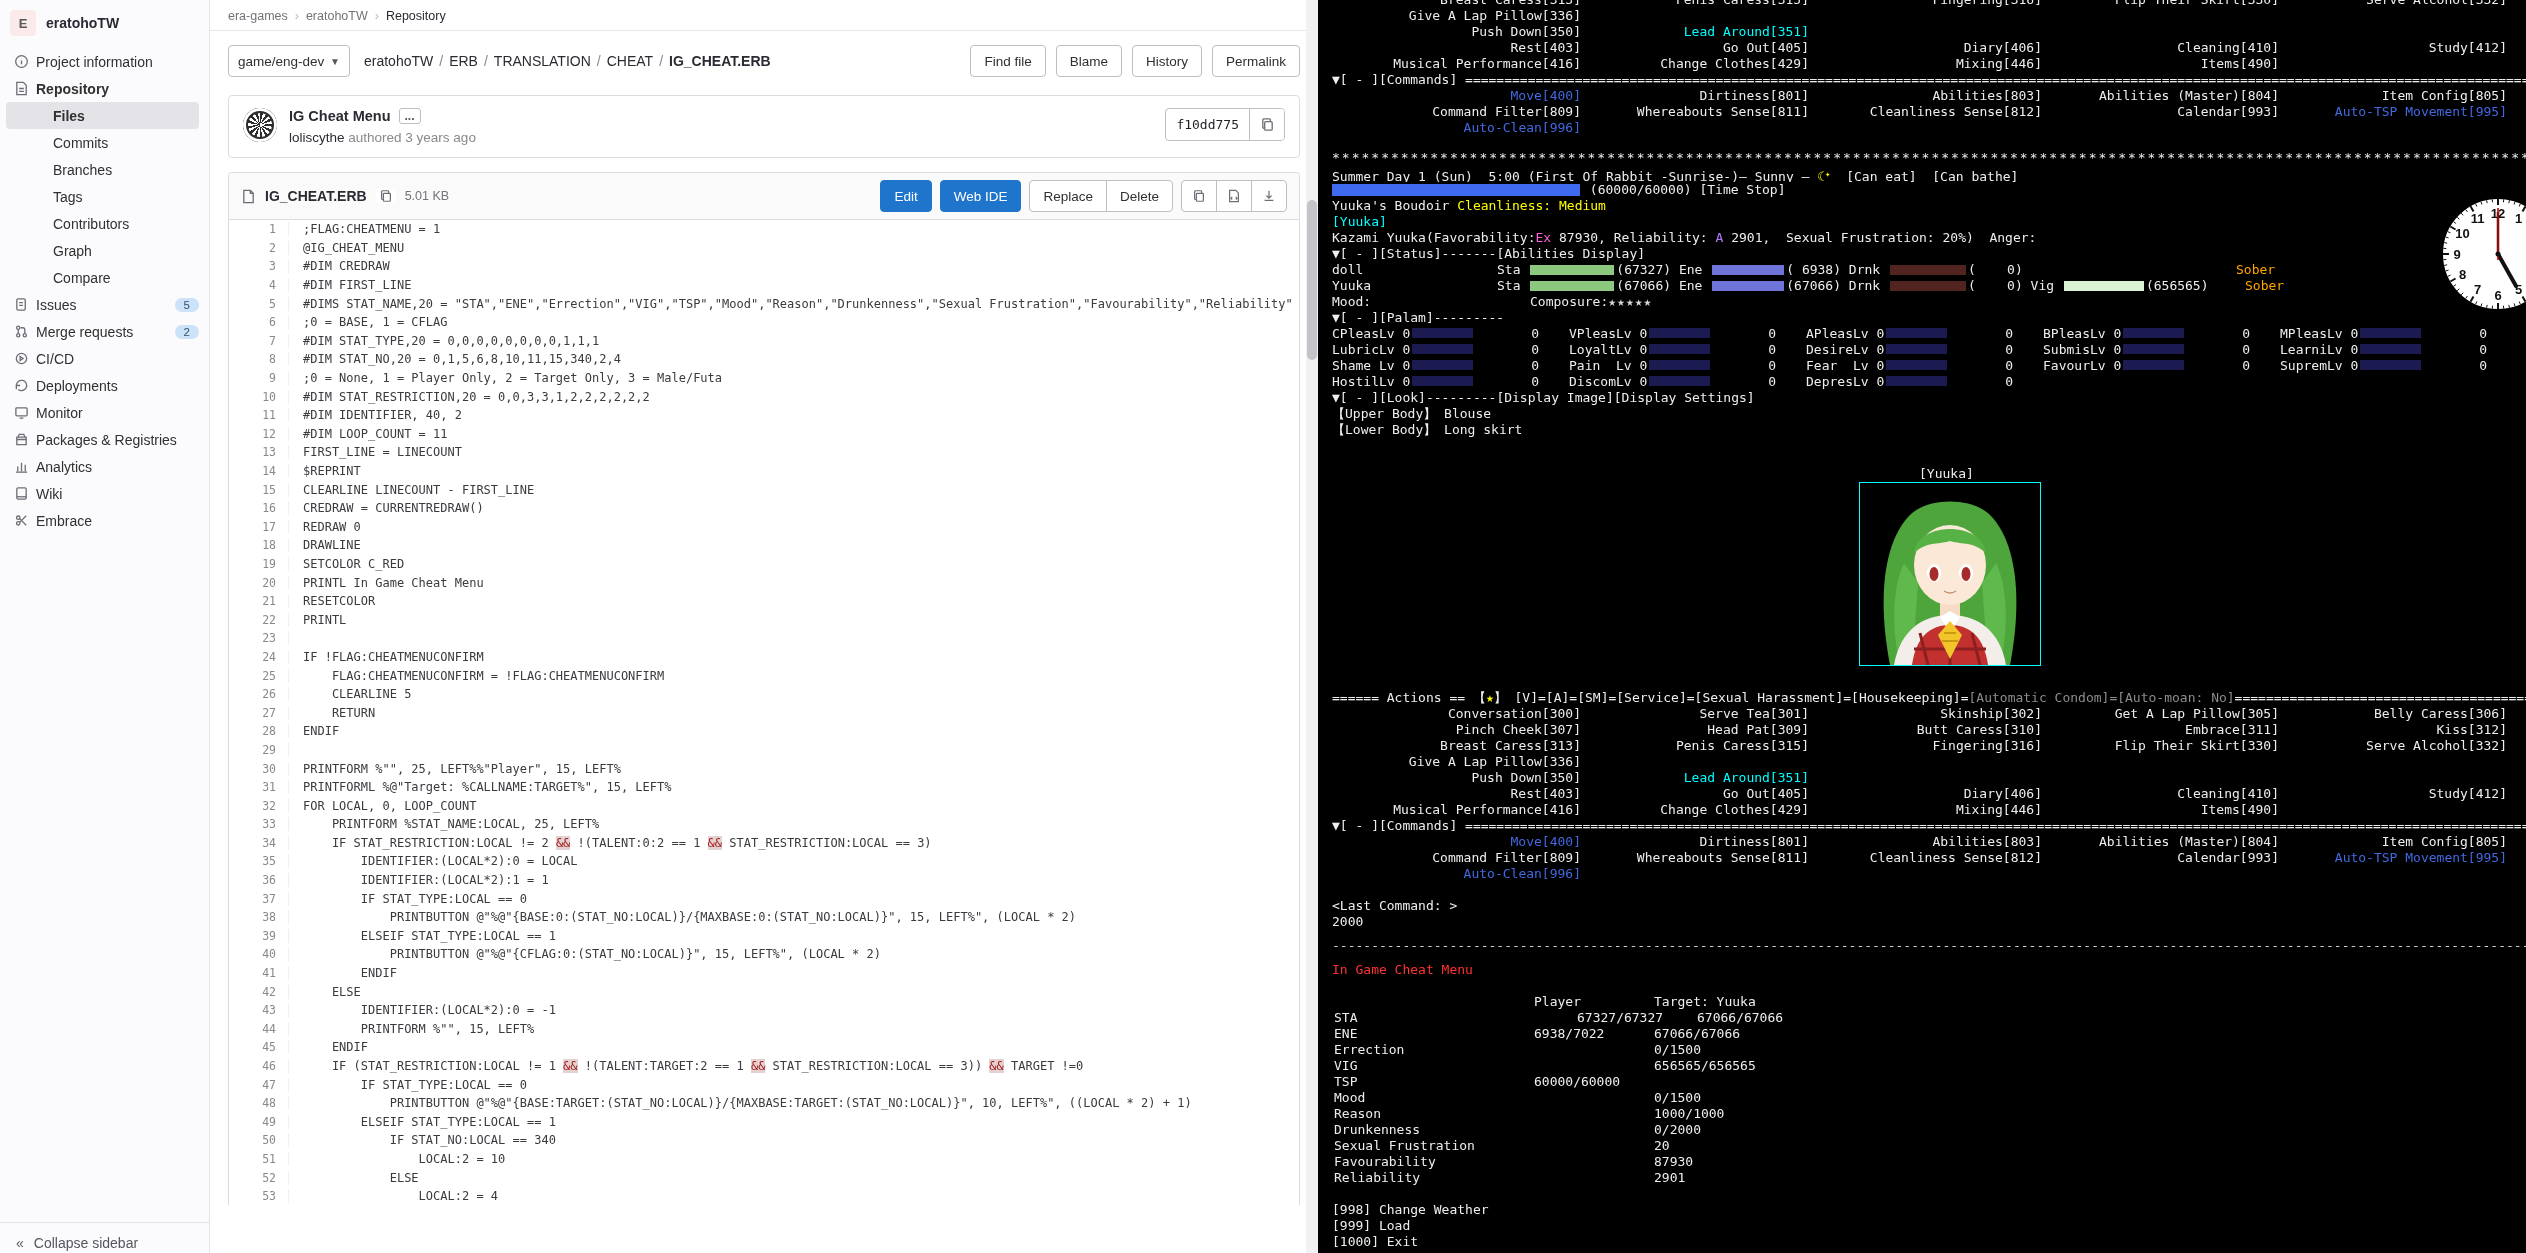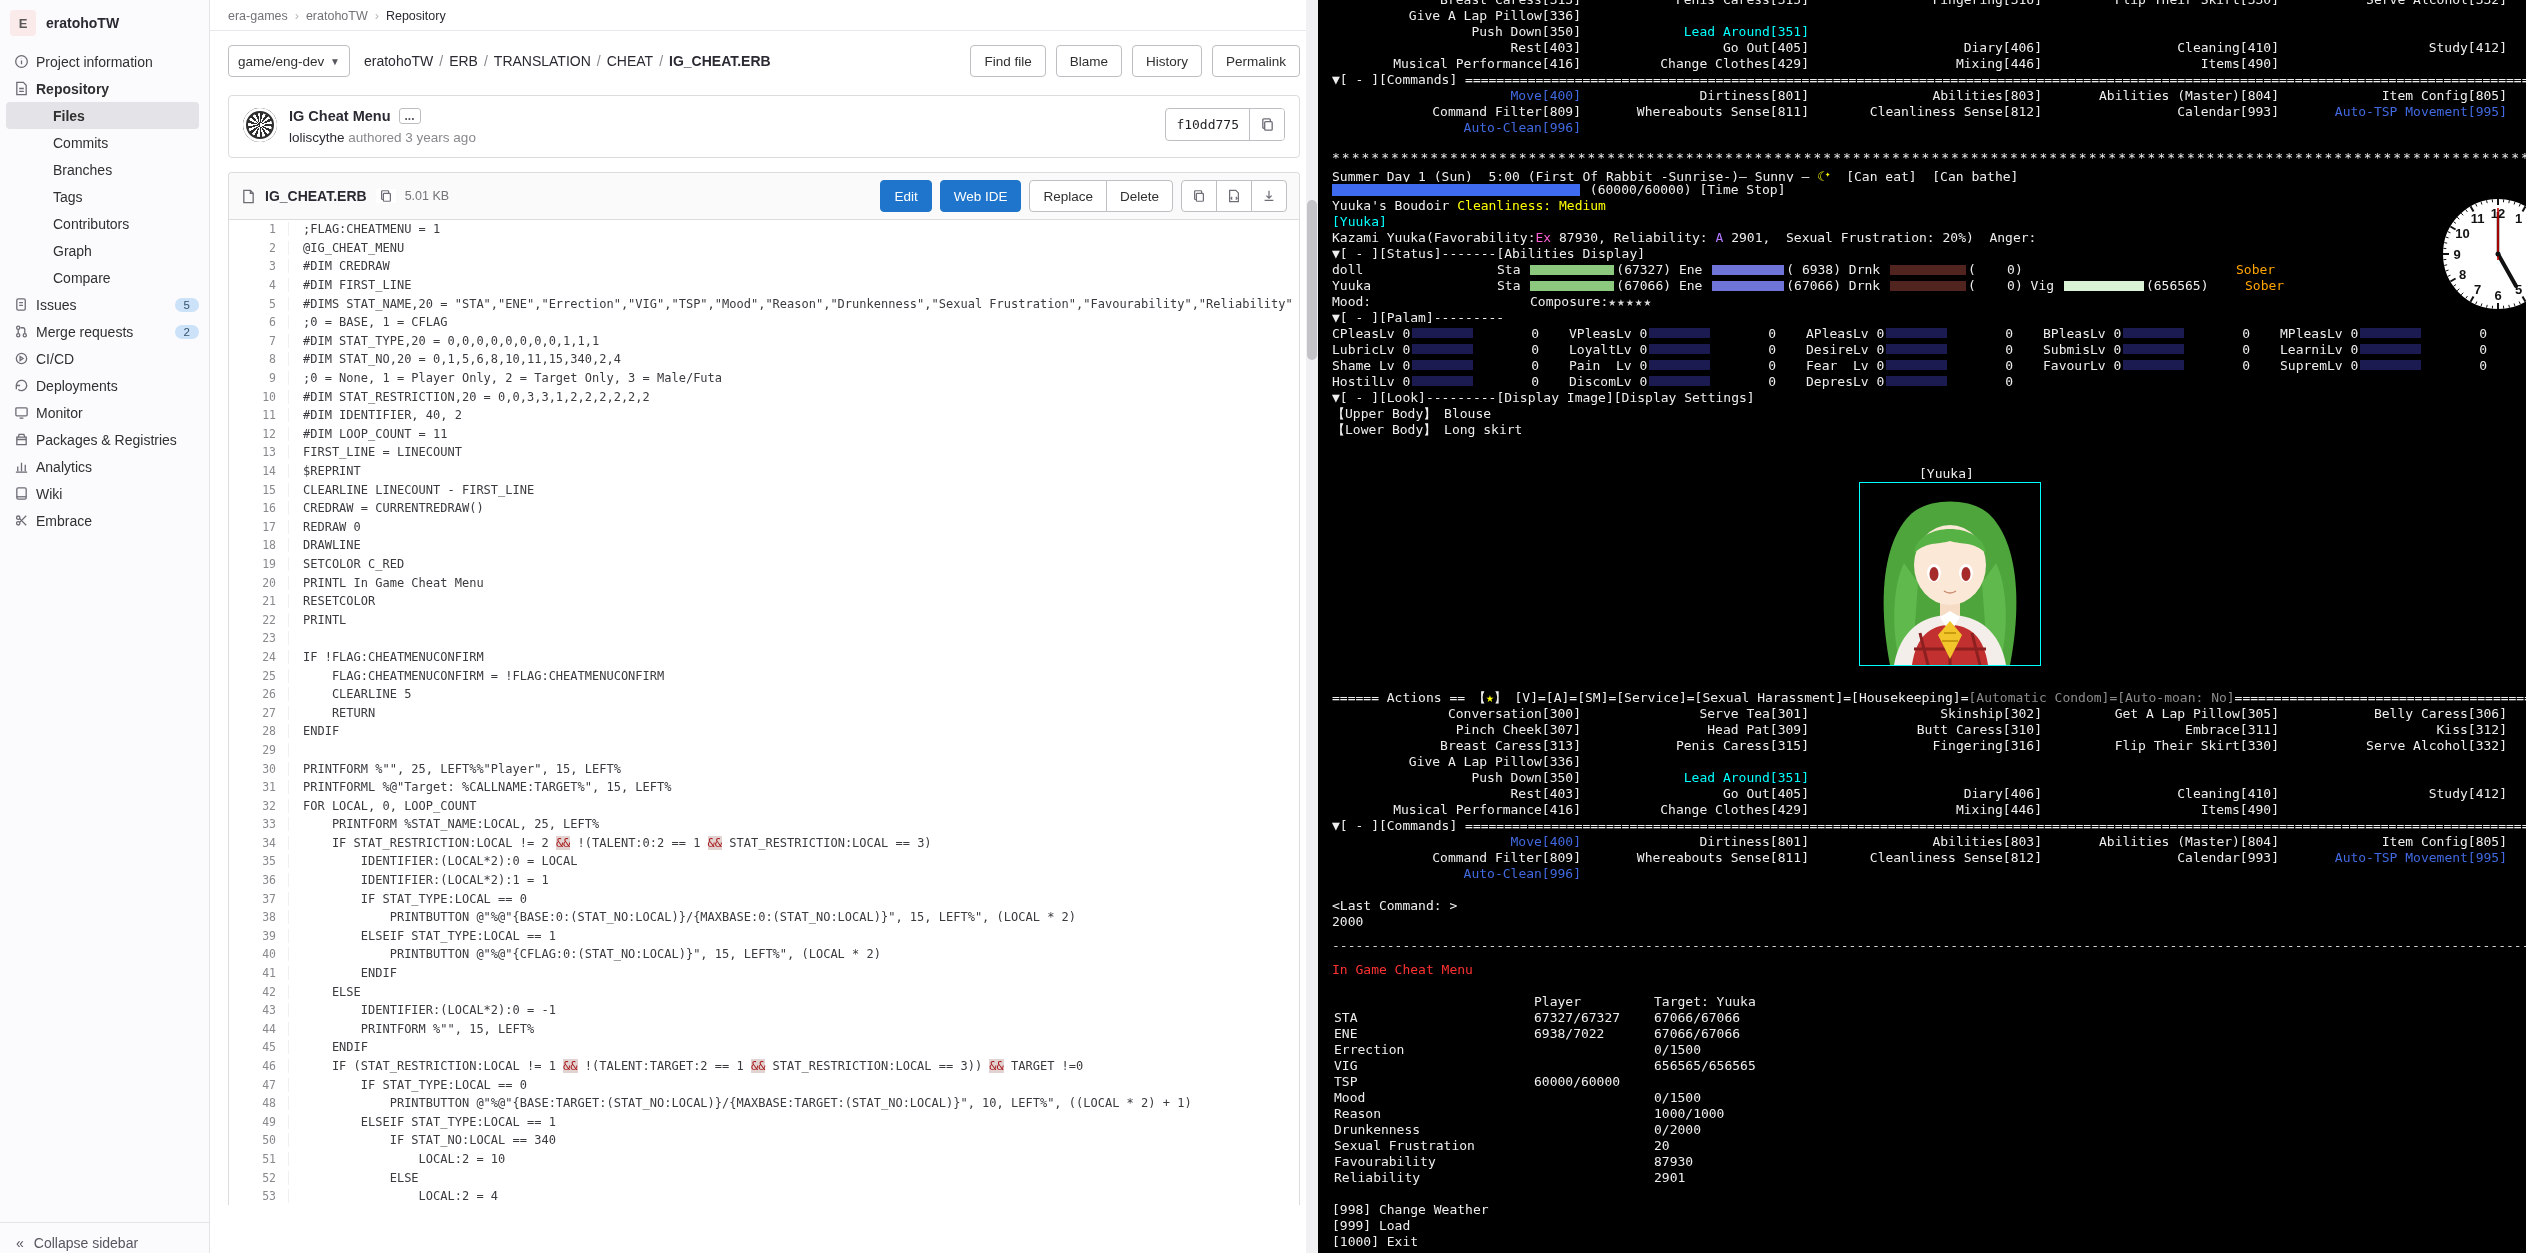--- a/index.html
+++ b/index.html
@@ -618,21 +618,21 @@
         <div class="g-row gl"><span class="g-col c-blue menu-item" style="width: 249px;">Auto-Clean[996]</span><span class="g-col" style="width: 228px;"></span><span class="g-col" style="width: 233px;"></span><span class="g-col" style="width: 237px;"></span><span class="g-col" style="width: 228px;"></span></div>
         <div class="g-spacer16"></div>
         <div class="gl">&lt;Last Command: &gt;</div>
         <div class="gl">2000</div>
         <div class="g-spacer8"></div>
         <div class="gl" style="color: rgb(207, 207, 207);">------------------------------------------------------------------------------------------------------------------------------------------------------------------------------------------------------------------------------------------------------------------------------------------------------------</div>
         <div class="g-spacer8"></div>
         <div class="gl c-red">In Game Cheat Menu</div>
         <div class="g-spacer16"></div>
         <div class="gl"><span style="display: inline-block; width: 202px; padding-left: 2px;"></span><span style="display: inline-block; width: 120px;">Player</span><span>Target: Yuuka</span></div>
-        <div class="gl"><span style="display: inline-block; width: 202px; padding-left: 2px;">STA</span><span class="menu-item" style="display: inline-block; width: 120px;">67327/67327</span><span class="menu-item">67066/67066</span></div>
+        <div class="gl"><span style="display: inline-block; width: 202px; padding-left: 2px;">STA</span><span class="menu-item" style="display: inline-block; width: 120px; margin-left: 43px;">67327/67327</span><span class="menu-item">67066/67066</span></div>
         <div class="gl"><span style="display: inline-block; width: 202px; padding-left: 2px;">ENE</span><span class="menu-item" style="display: inline-block; width: 120px;">6938/7022</span><span class="menu-item">67066/67066</span></div>
         <div class="gl"><span style="display: inline-block; width: 202px; padding-left: 2px;">Errection</span><span class="menu-item" style="display: inline-block; width: 120px;"></span><span class="menu-item">0/1500</span></div>
         <div class="gl"><span style="display: inline-block; width: 202px; padding-left: 2px;">VIG</span><span class="menu-item" style="display: inline-block; width: 120px;"></span><span class="menu-item">656565/656565</span></div>
         <div class="gl"><span style="display: inline-block; width: 202px; padding-left: 2px;">TSP</span><span class="menu-item" style="display: inline-block; width: 120px;">60000/60000</span><span class="menu-item"></span></div>
         <div class="gl"><span style="display: inline-block; width: 202px; padding-left: 2px;">Mood</span><span class="menu-item" style="display: inline-block; width: 120px;"></span><span class="menu-item">0/1500</span></div>
         <div class="gl"><span style="display: inline-block; width: 202px; padding-left: 2px;">Reason</span><span class="menu-item" style="display: inline-block; width: 120px;"></span><span class="menu-item">1000/1000</span></div>
         <div class="gl"><span style="display: inline-block; width: 202px; padding-left: 2px;">Drunkenness</span><span class="menu-item" style="display: inline-block; width: 120px;"></span><span class="menu-item">0/2000</span></div>
         <div class="gl"><span style="display: inline-block; width: 202px; padding-left: 2px;">Sexual Frustration</span><span class="menu-item" style="display: inline-block; width: 120px;"></span><span class="menu-item">20</span></div>
         <div class="gl"><span style="display: inline-block; width: 202px; padding-left: 2px;">Favourability</span><span class="menu-item" style="display: inline-block; width: 120px;"></span><span class="menu-item">87930</span></div>
         <div class="gl"><span style="display: inline-block; width: 202px; padding-left: 2px;">Reliability</span><span class="menu-item" style="display: inline-block; width: 120px;"></span><span class="menu-item">2901</span></div>

